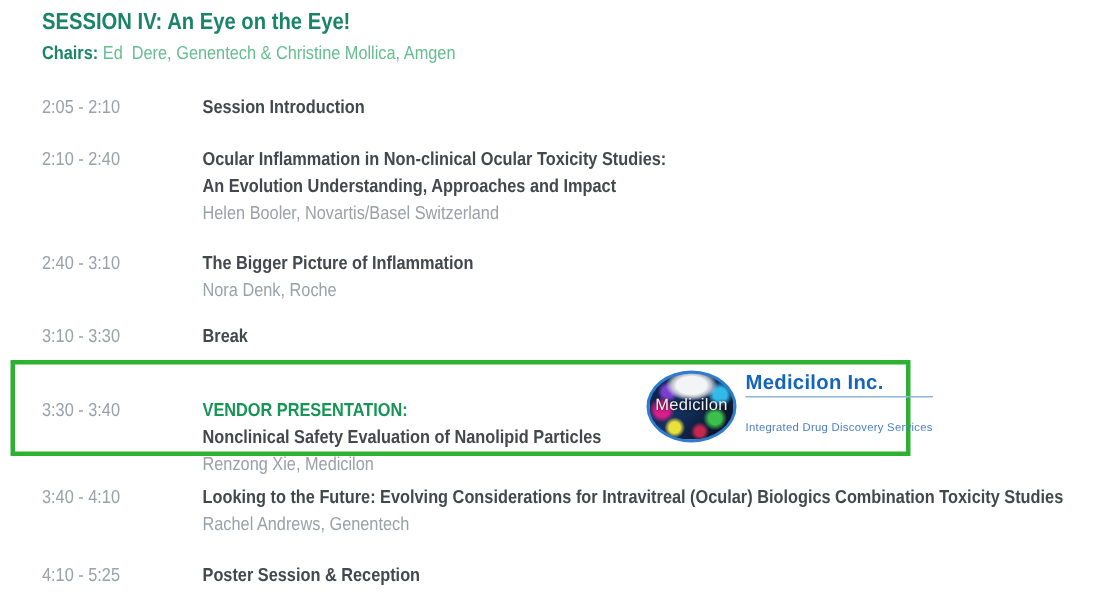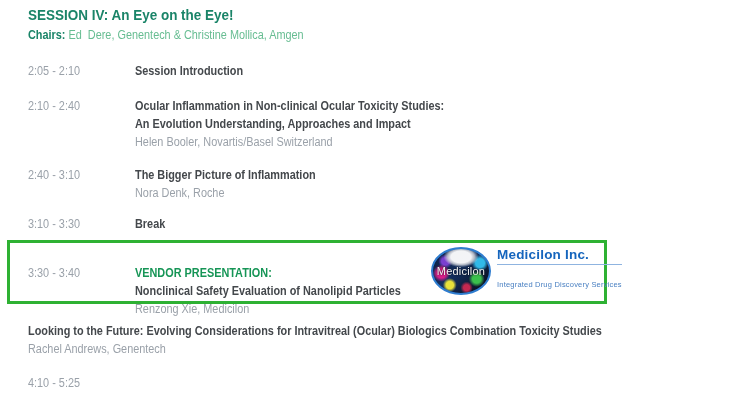--- a/index.html
+++ b/index.html
@@ -136,23 +136,27 @@
     <div class="oval">
       <span class="oval-text">Medicilon</span>
     </div>
     <div class="logo-text">
       <div class="company">Medicilon Inc.</div>
       <div class="tagline">Integrated Drug Discovery Services</div>
     </div>
   </div>
 
   <div class="row" style="top:322px">
+    <span class="time"><span class="cond">3:40 - 4:10</span></span>
     <div class="content">
       <div class="t"><span class="cond">Looking to the Future: Evolving Considerations for Intravitreal (Ocular) Biologics Combination Toxicity Studies</span></div>
       <div class="sp"><span class="cond">Rachel Andrews, Genentech</span></div>
     </div>
   </div>
 
   <div class="row" style="top:374px">
     <span class="time"><span class="cond">4:10 - 5:25</span></span>
+    <div class="content">
+      <div class="t"><span class="cond">Poster Session &amp; Reception</span></div>
+    </div>
   </div>
 
 </div>
 
 </body></html>

